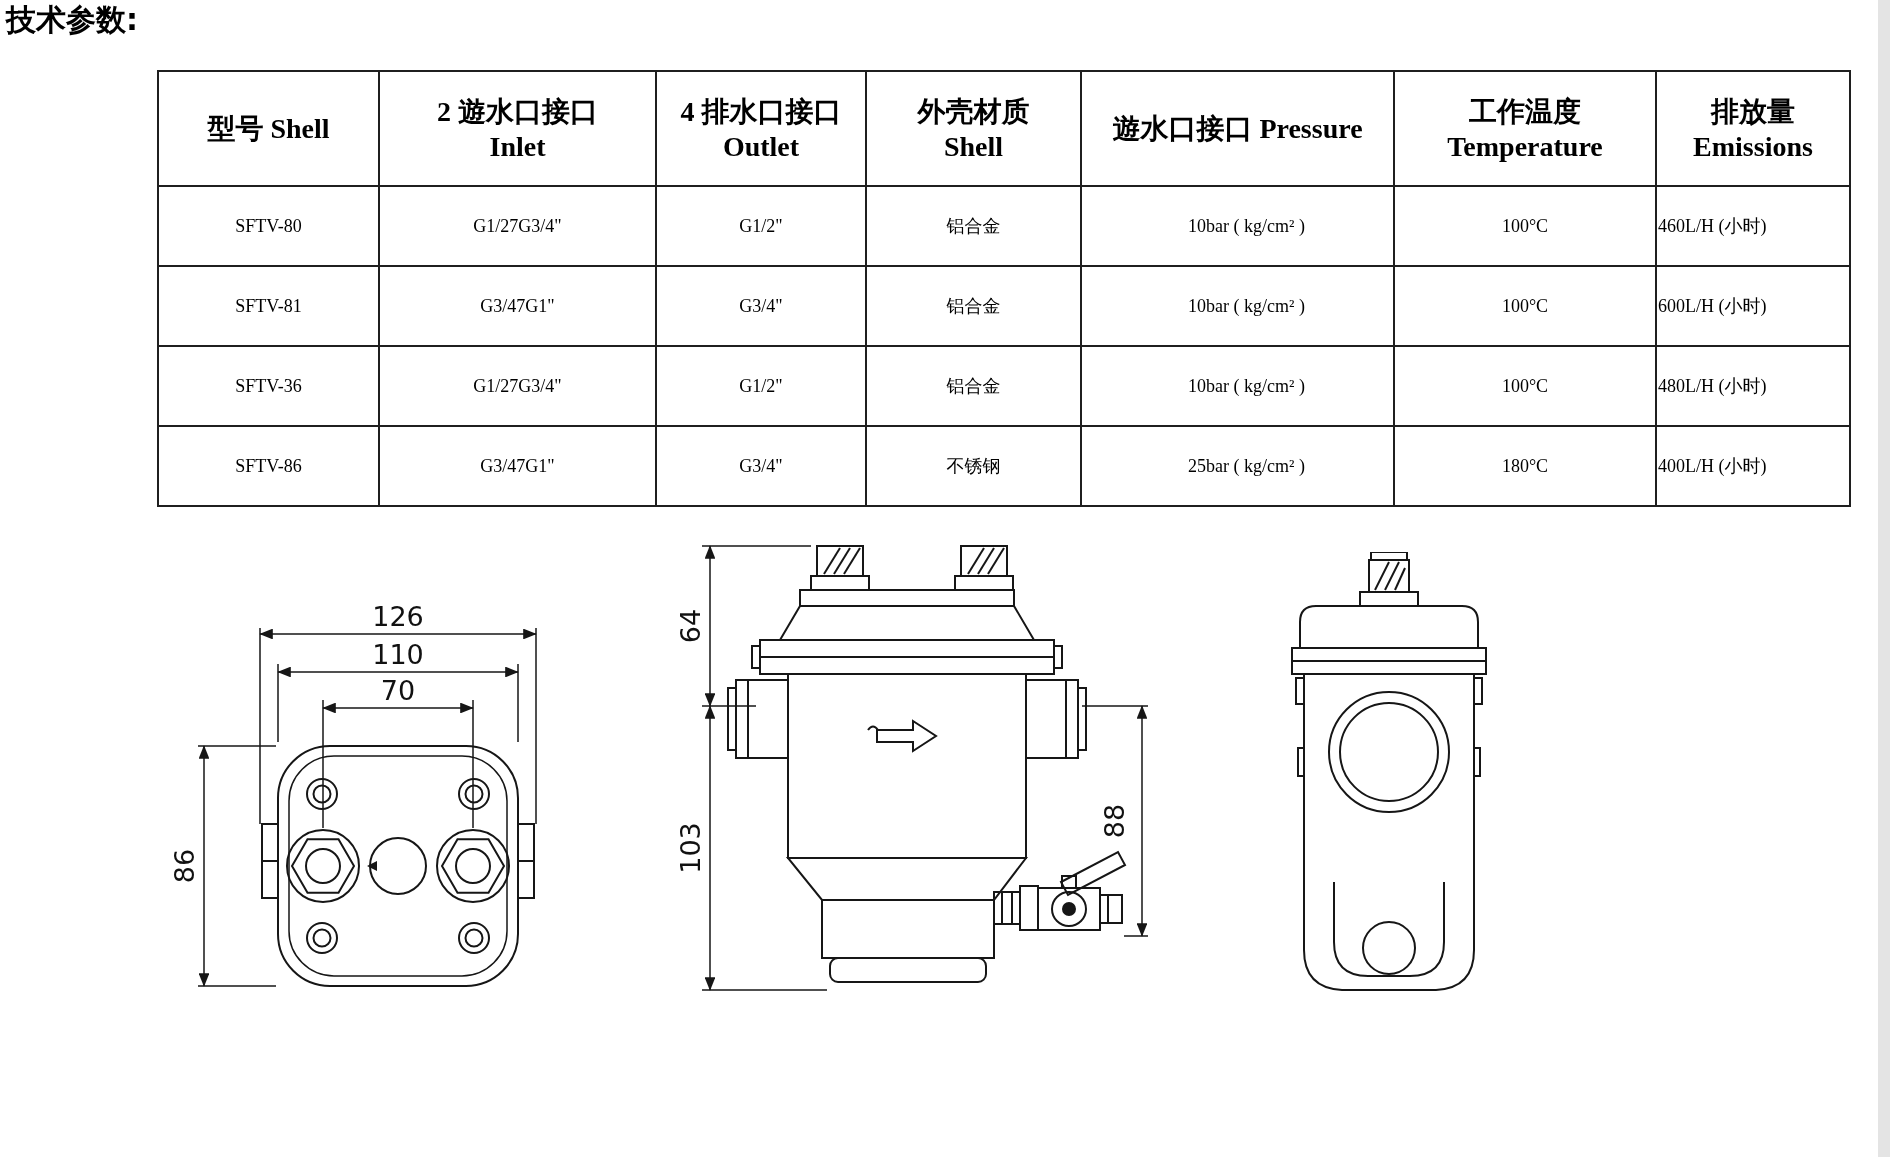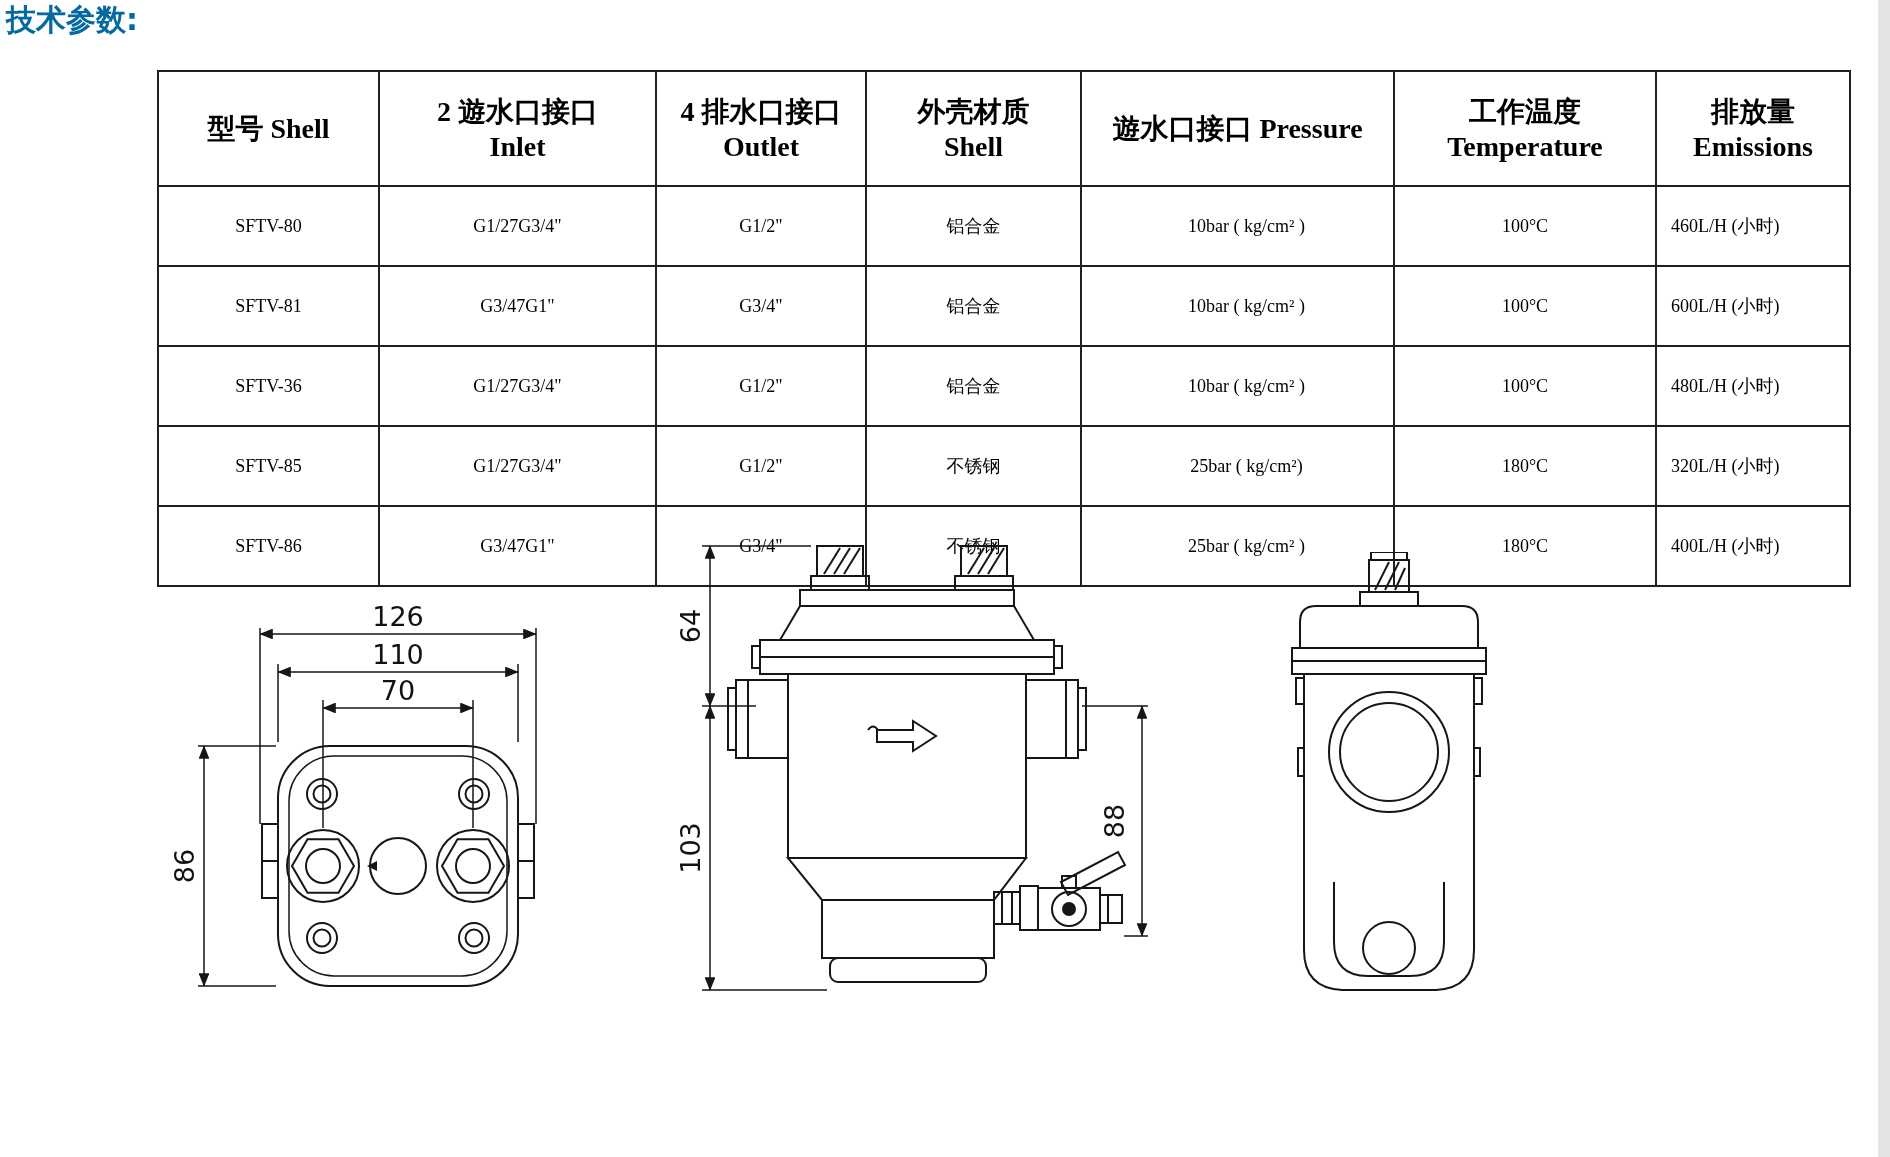--- a/index.html
+++ b/index.html
@@ -13,21 +13,21 @@
     font-family: "Liberation Serif", "DejaVu Serif", serif;
     color: #000;
   }
   .page-title {
     position: absolute;
     left: 6px;
     top: 0px;
     font-family: "DejaVu Sans", "Liberation Sans", sans-serif;
     font-weight: bold;
     font-size: 30px;
-    color: #0369a1;
+    color: #000000;
   }
   .edge-strip {
     position: absolute;
     right: 0; top: 0;
     width: 12px; height: 100%;
     background: #e4e4e4;
   }
   table.spec-table {
     position: absolute;
     left: 157px;
@@ -48,21 +48,21 @@
     height: 115px;
     font-size: 28px;
     font-weight: bold;
     font-family: "Liberation Serif", "DejaVu Serif", serif;
   }
   .spec-table td {
     height: 80px;
     font-size: 18px;
   }
   .spec-table td.col-press { text-align: center; padding-left: 18px; }
-  .spec-table td.col-emis  { text-align: left; padding-left: 14px; }
+  .spec-table td.col-emis  { text-align: left; padding-left: 1px; }
   .h-line { line-height: 1.25; }
   .drawing { position: absolute; }
   svg text {
     font-family: "DejaVu Sans", "Liberation Sans", sans-serif;
     font-size: 27px;
     fill: #111;
   }
 </style>
 </head>
 <body>
@@ -133,29 +133,20 @@
         <td class="col-emis">600L/H (小时)</td>
       </tr>
       <tr>
         <td>SFTV-36</td>
         <td>G1/27G3/4"</td>
         <td>G1/2"</td>
         <td>铝合金</td>
         <td class="col-press">10bar ( kg/cm² )</td>
         <td>100°C</td>
         <td class="col-emis">480L/H (小时)</td>
-      </tr>
-      <tr>
-        <td>SFTV-85</td>
-        <td>G1/27G3/4"</td>
-        <td>G1/2"</td>
-        <td>不锈钢</td>
-        <td class="col-press">25bar ( kg/cm²)</td>
-        <td>180°C</td>
-        <td class="col-emis">320L/H (小时)</td>
       </tr>
       <tr>
         <td>SFTV-86</td>
         <td>G3/47G1"</td>
         <td>G3/4"</td>
         <td>不锈钢</td>
         <td class="col-press">25bar ( kg/cm² )</td>
         <td>180°C</td>
         <td class="col-emis">400L/H (小时)</td>
       </tr>

